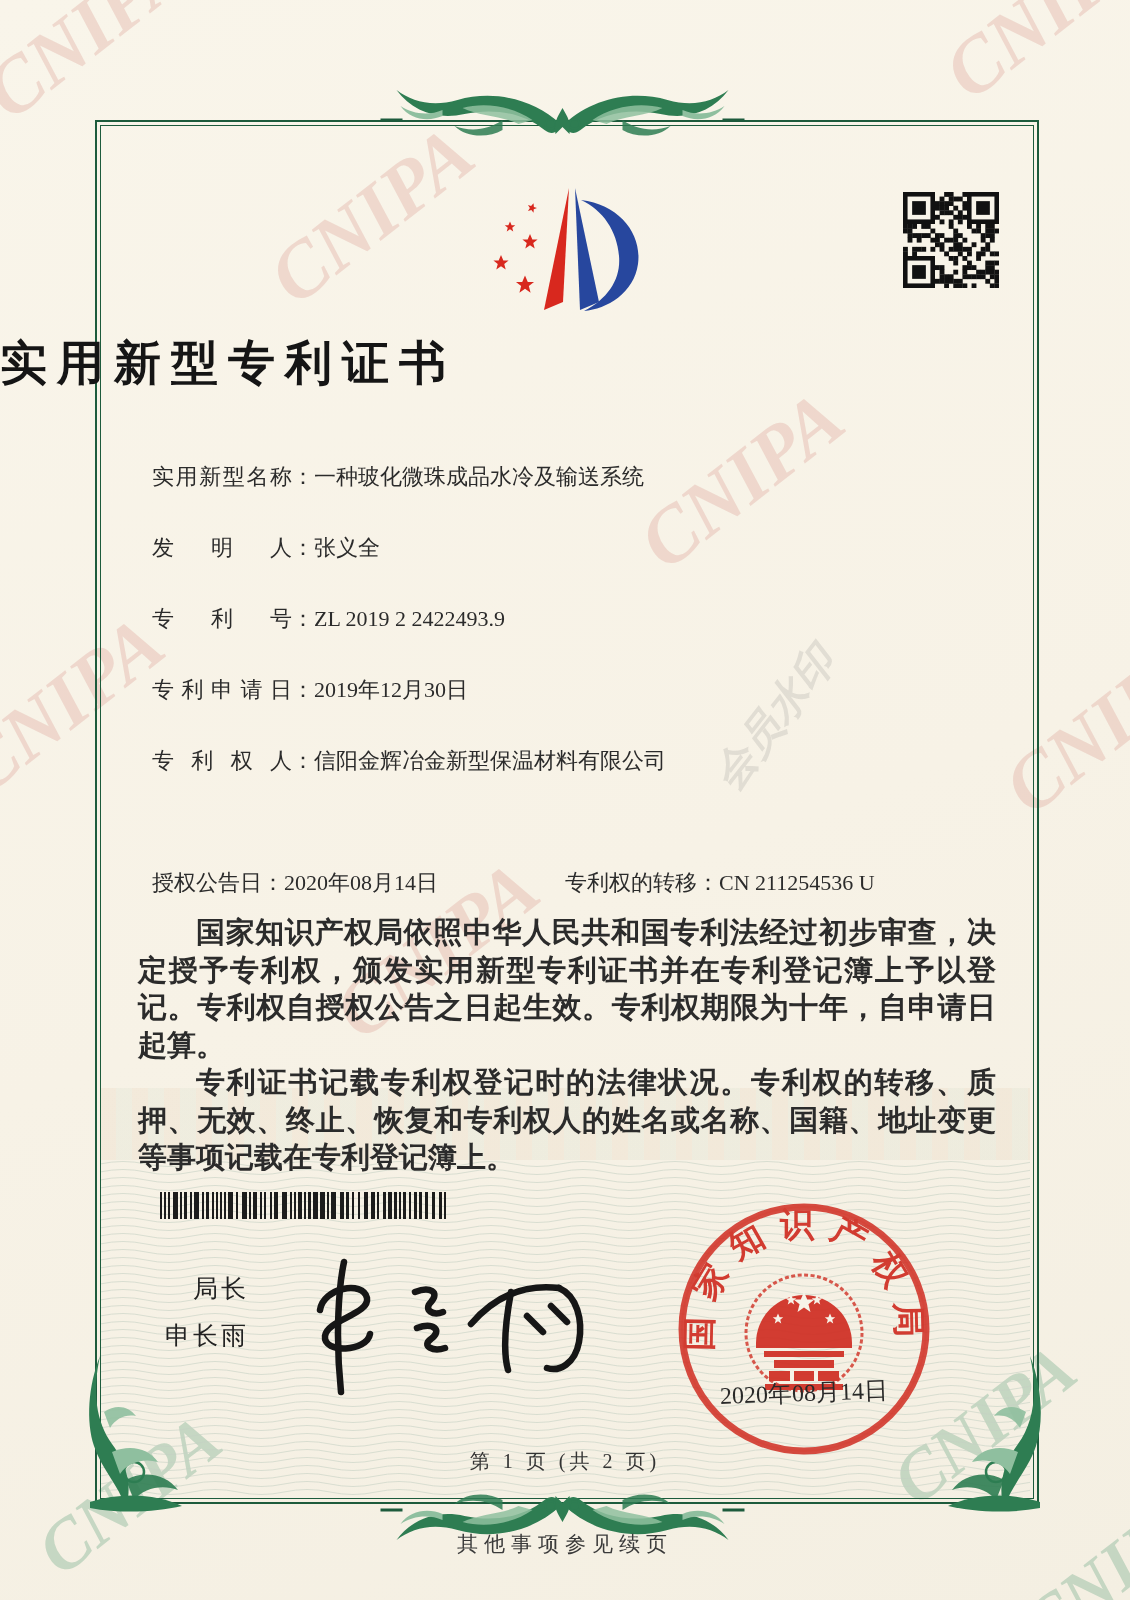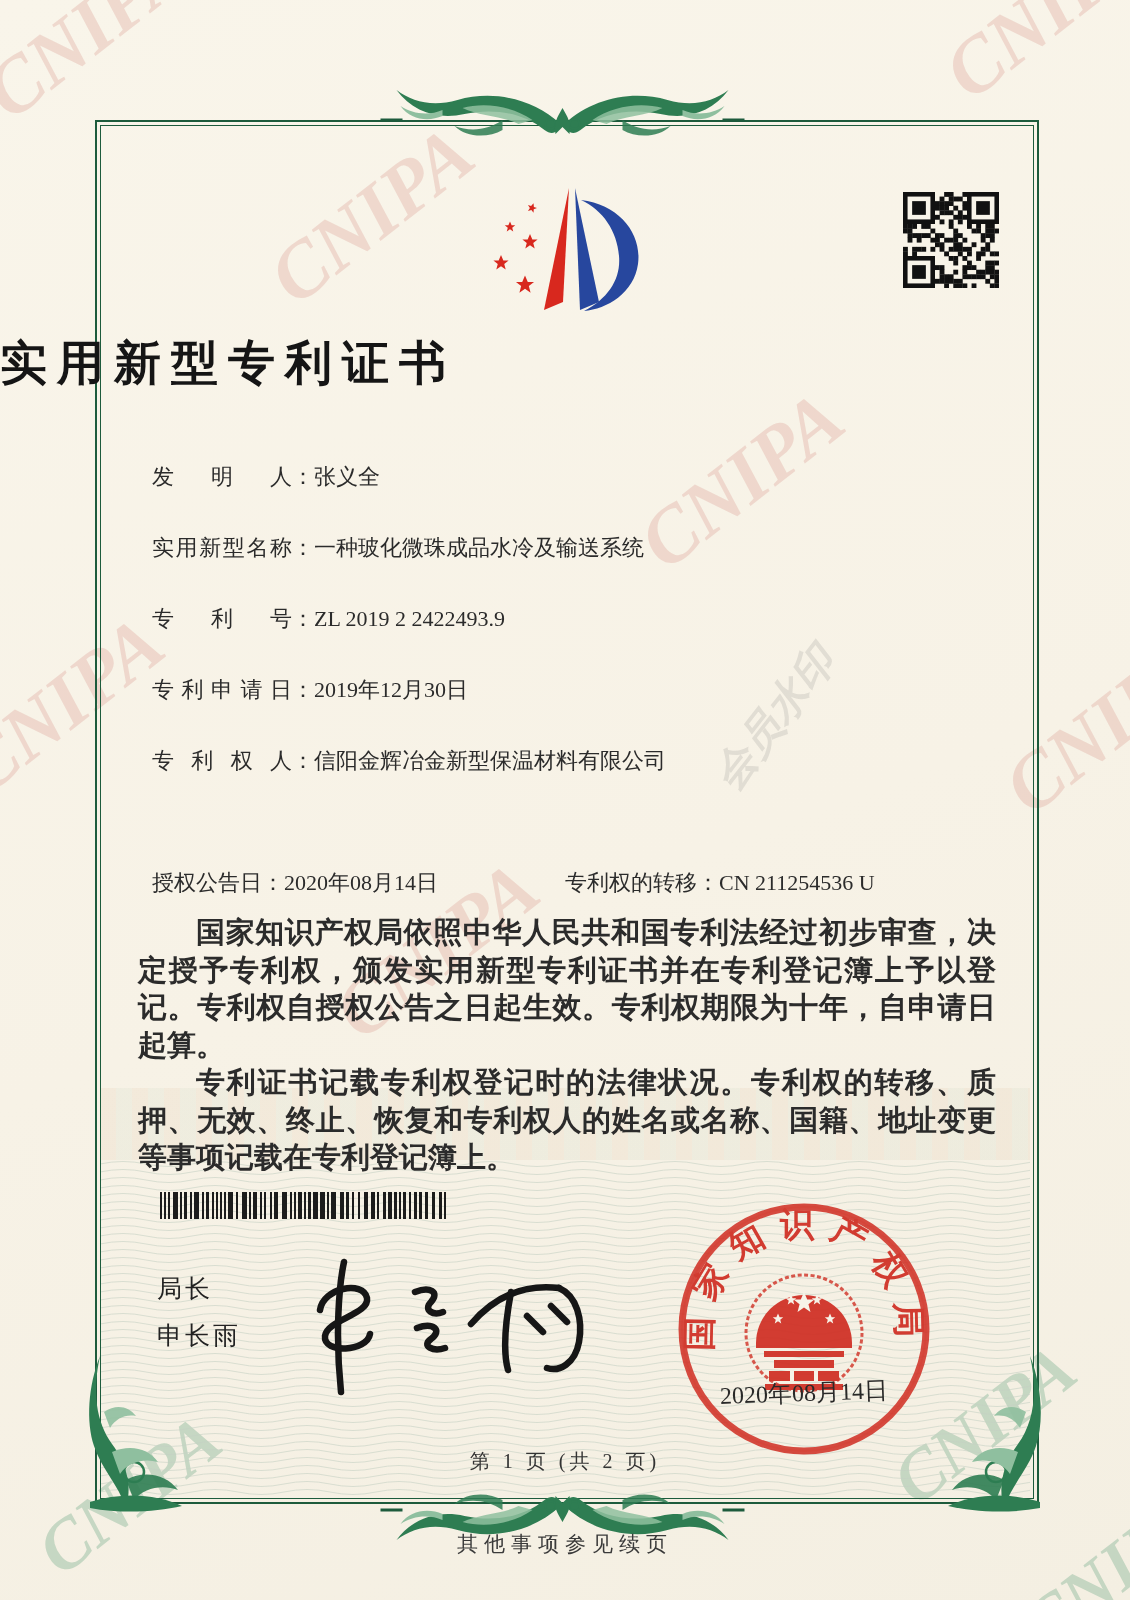--- a/index.html
+++ b/index.html
@@ -29,21 +29,21 @@
   .frow{margin-bottom:41px;white-space:nowrap;}
   .flabel{display:inline-block;width:140px;text-align:justify;text-align-last:justify;}
   .grant{position:absolute;left:152px;top:868px;width:830px;font-size:22px;z-index:4;white-space:nowrap;}
   .grant .right{position:absolute;left:413px;top:0;}
 
   .paras{position:absolute;left:138px;top:914px;width:858px;font-size:29px;line-height:37.5px;text-align:justify;z-index:4;font-weight:bold;}
   .paras p{margin:0;text-indent:2em;}
 
   .barcode{position:absolute;left:160px;top:1192px;width:292px;height:27px;z-index:4;}
 
-  .director{position:absolute;left:157px;top:1272px;z-index:4;font-family:"Liberation Sans","DejaVu Sans",sans-serif;font-size:25px;color:#222;}
+  .director{position:absolute;left:165px;top:1272px;z-index:4;font-family:"Liberation Sans","DejaVu Sans",sans-serif;font-size:25px;color:#222;text-align:right;}
   .director div{margin-bottom:14px;letter-spacing:3px;}
   .signature{position:absolute;left:275px;top:1240px;width:320px;height:165px;z-index:4;}
 
   .seal{position:absolute;left:658px;top:1183px;width:292px;height:292px;z-index:5;opacity:.94;}
 
   .page-footer{position:absolute;left:0;top:1448px;width:100%;text-align:center;font-size:20px;letter-spacing:4px;color:#333;z-index:4;}
   .cont-note{position:absolute;left:0;top:1530px;width:100%;text-align:center;font-size:21px;letter-spacing:6px;color:#3a3a3a;z-index:4;}
 
   .orn{position:absolute;z-index:4;pointer-events:none;}
 </style>
@@ -355,24 +355,24 @@
         <rect x="0" y="64" width="32" height="32" fill="#111"></rect>
         <rect x="4.571428571428571" y="68.57142857142857" width="22.857142857142854" height="22.857142857142854" fill="#f8f4e9"></rect>
         <rect x="9.142857142857142" y="73.14285714285714" width="13.714285714285714" height="13.714285714285714" fill="#111"></rect>
       </g>
     </svg>
 
   <div class="title">实用新型专利证书</div>
 
   <div class="fields">
     <div class="frow">
+      <span class="flabel">实用新型名称</span><span>：</span><span>一种玻化微珠成品水冷及输送系统</span>
+    </div>
+    <div class="frow">
       <span class="flabel">发明人</span><span>：</span><span>张义全</span>
-    </div>
-    <div class="frow">
-      <span class="flabel">实用新型名称</span><span>：</span><span>一种玻化微珠成品水冷及输送系统</span>
     </div>
     <div class="frow">
       <span class="flabel">专利号</span><span>：</span><span>ZL 2019 2 2422493.9</span>
     </div>
     <div class="frow">
       <span class="flabel">专利申请日</span><span>：</span><span>2019年12月30日</span>
     </div>
     <div class="frow">
       <span class="flabel">专利权人</span><span>：</span><span>信阳金辉冶金新型保温材料有限公司</span>
     </div>

